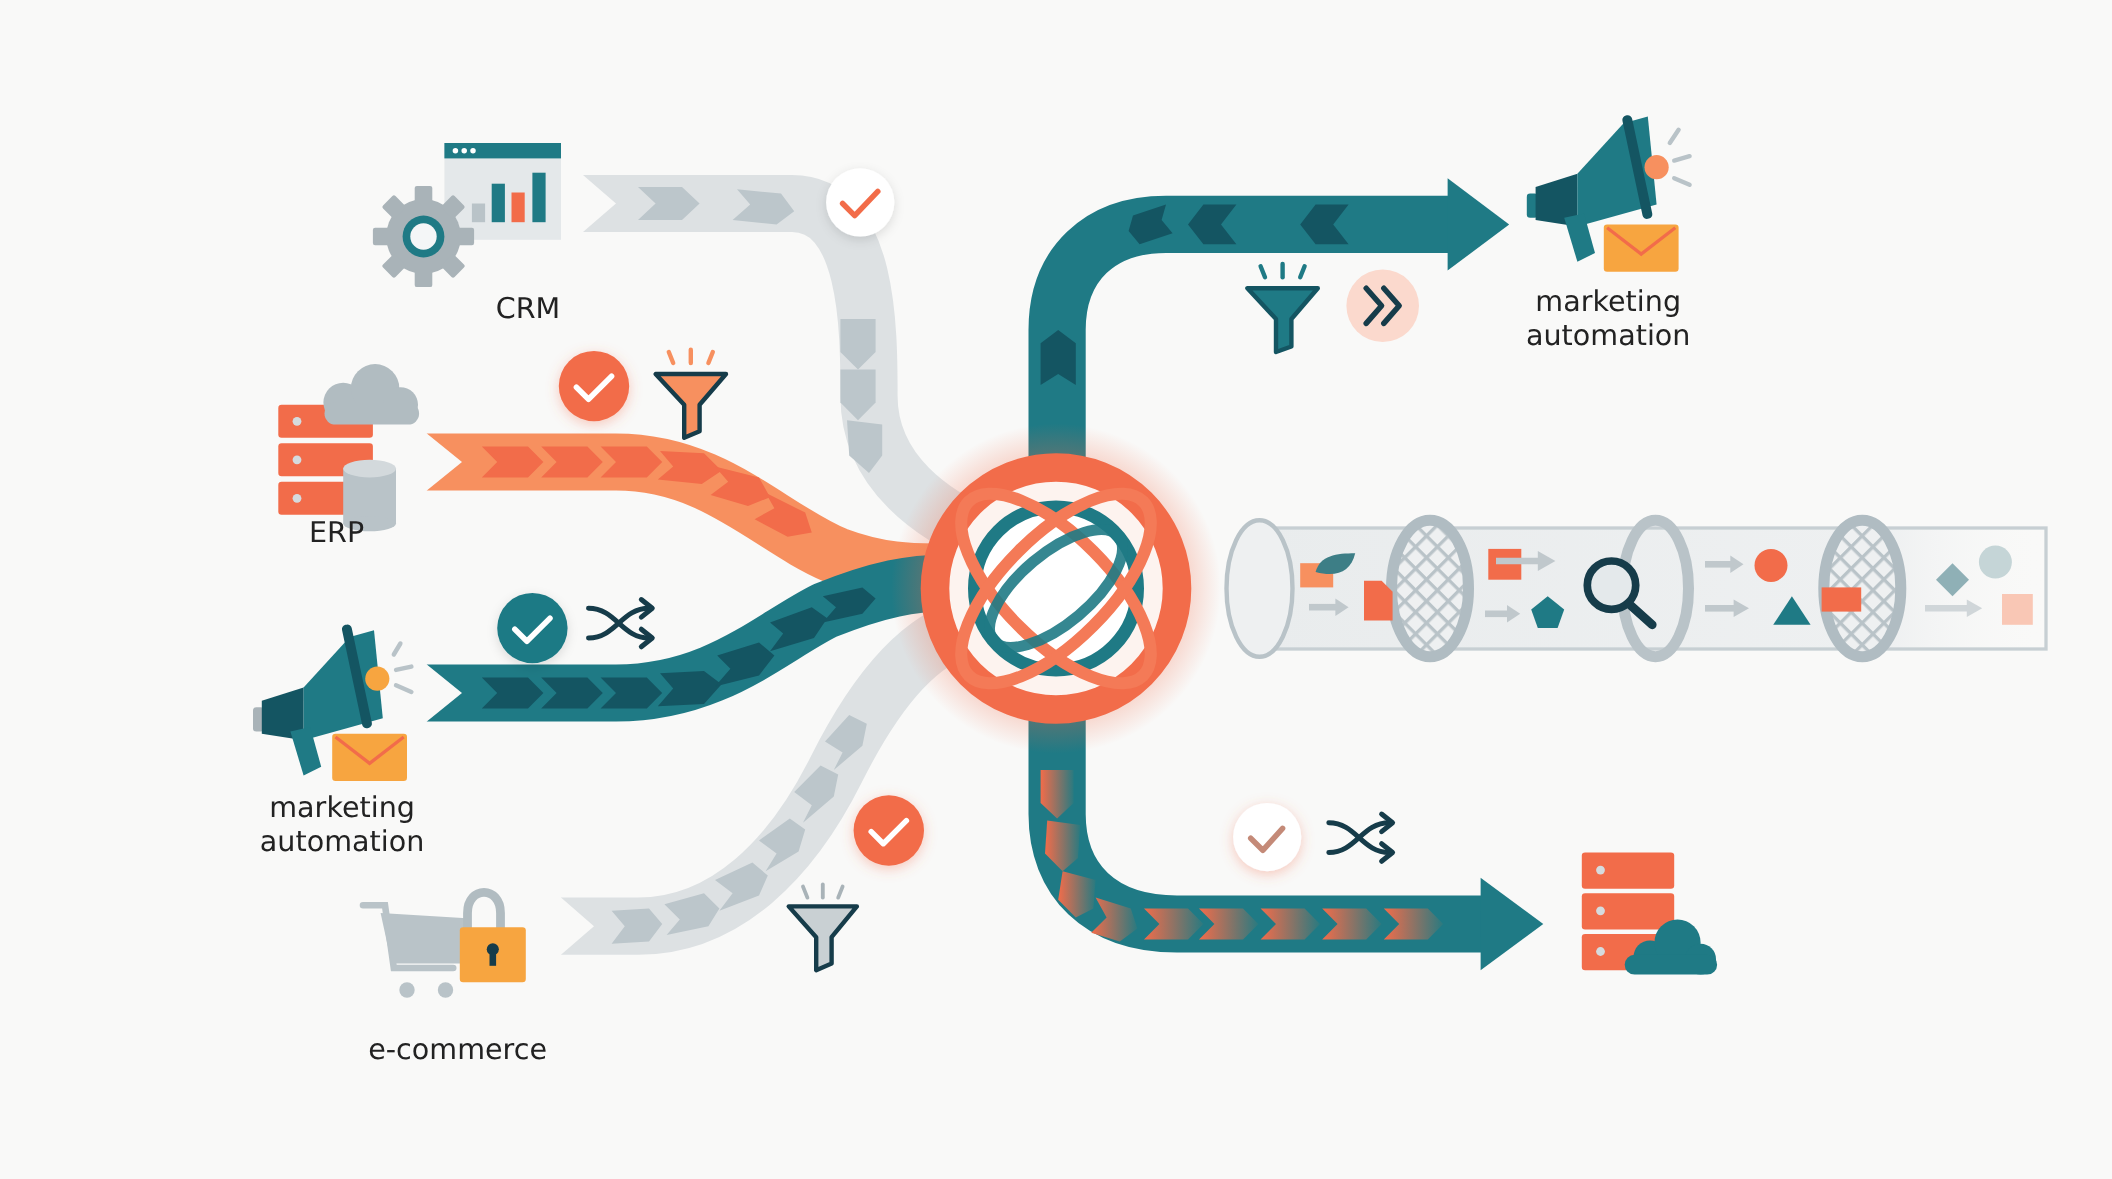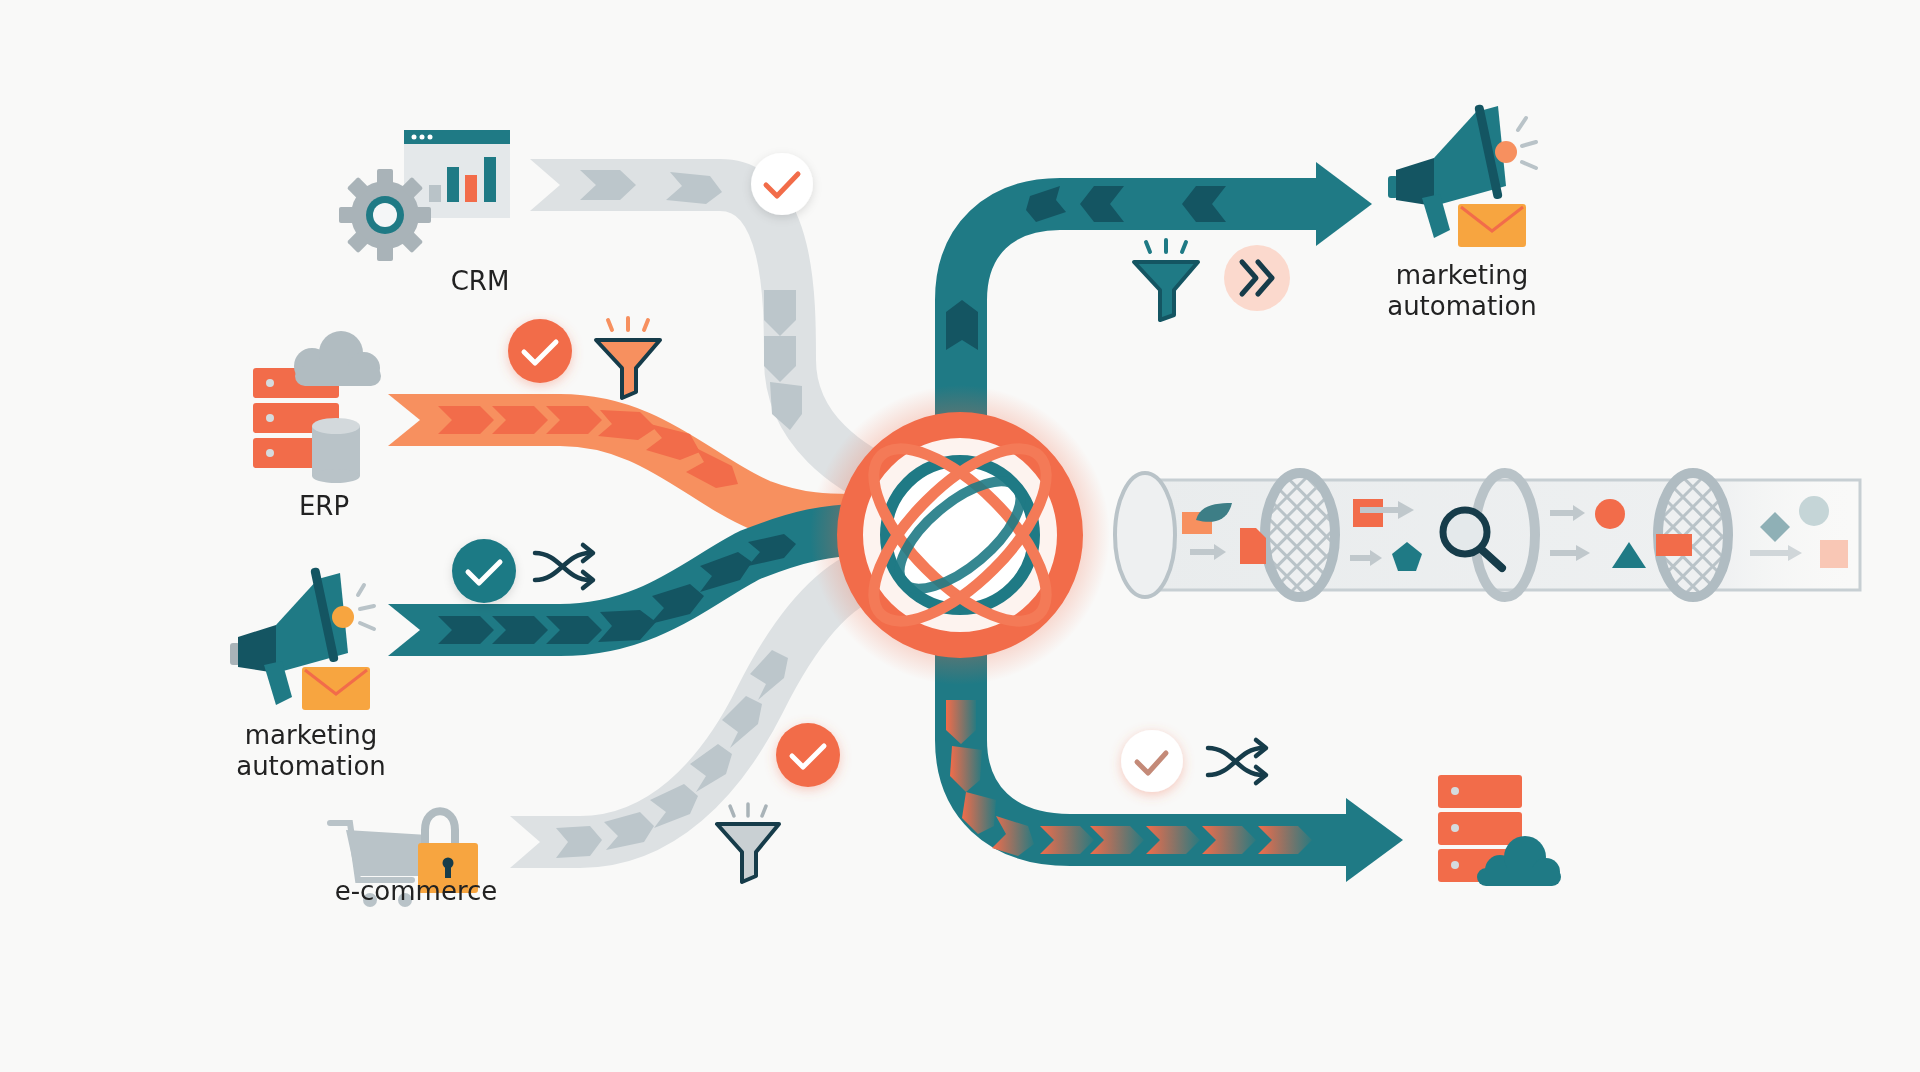--- a/index.html
+++ b/index.html
@@ -345,18 +345,18 @@
     <g fill="#1f7a85">
       <circle cx="1500" cy="870" r="15"></circle>
         <circle cx="1525" cy="857" r="21"></circle>
         <circle cx="1546" cy="872" r="14"></circle>
       <rect x="1477" y="868" width="84" height="18" rx="9"></rect>
     </g>
   </g>
 </svg>
 
 <div class="label" style="left:443px;top:266px;margin-left:37px;">CRM</div>
-<div class="label" style="left:306px;top:491px;margin-left:18px;">ERP</div>
+<div class="label" style="left:306px;top:470px;">ERP</div>
 <div class="label" style="left:311px;top:720px;">marketing</div>
 <div class="label" style="left:311px;top:751px;">automation</div>
-<div class="label" style="left:416px;top:876px;">e-commerce</div>
+<div class="label" style="left:416px;top:940px;">e-commerce</div>
 <div class="label" style="left:1462px;top:260px;">marketing</div>
 <div class="label" style="left:1462px;top:291px;">automation</div>
 
 </body></html>

